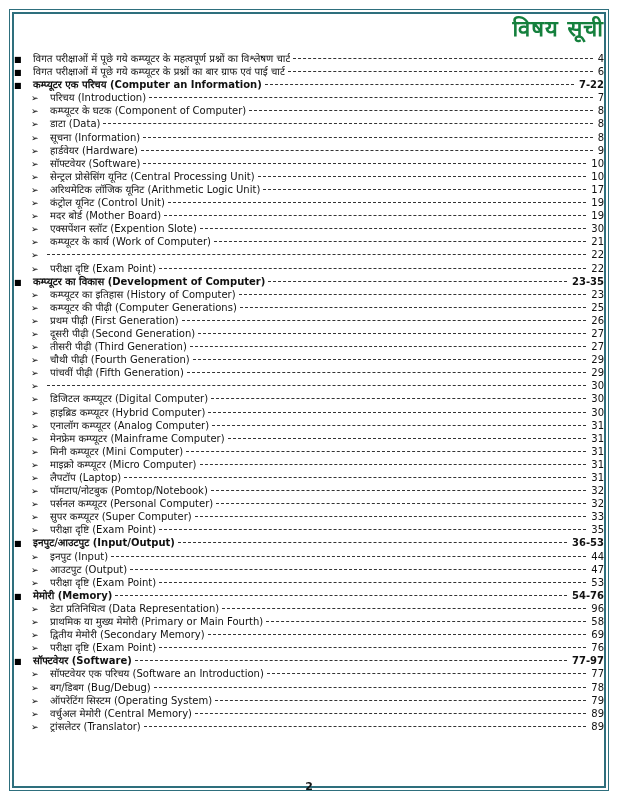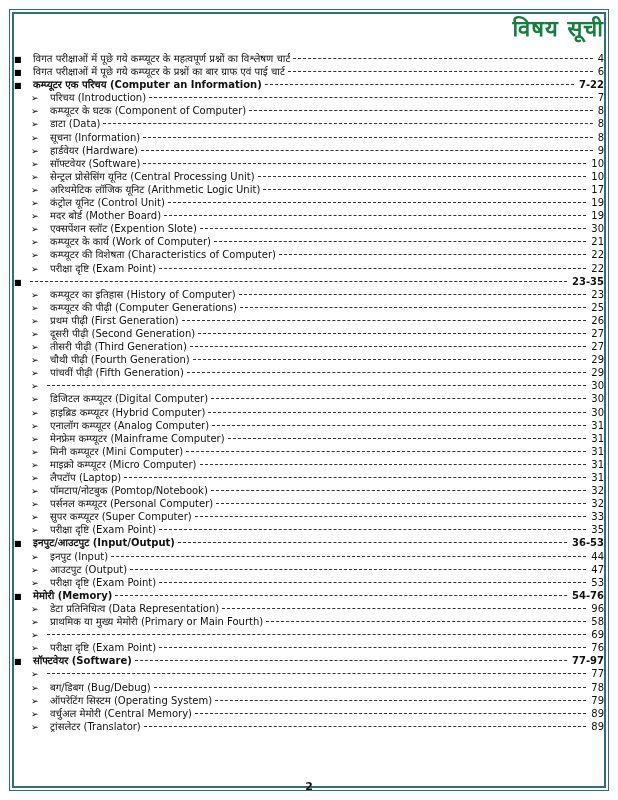--- a/index.html
+++ b/index.html
@@ -175,32 +175,32 @@
           <span class="pg">30</span>
         </div>
         <div class="row sub">
           <span class="bullet">➢</span>
           <span class="label">कम्प्यूटर के कार्य (Work of Computer)</span>
           <span class="leader"></span>
           <span class="pg">21</span>
         </div>
         <div class="row sub">
           <span class="bullet">➢</span>
-          <span class="label">कम्प्यूटर की विशेषता (Characteristics of Computer)</span>
           <span class="leader"></span>
           <span class="pg">22</span>
         </div>
         <div class="row sub">
           <span class="bullet">➢</span>
           <span class="label">परीक्षा दृष्टि (Exam Point)</span>
           <span class="leader"></span>
           <span class="pg">22</span>
         </div>
         <div class="row main bold">
           <span class="bullet">■</span>
+          <span class="label">कम्प्यूटर का विकास (Development of Computer)</span>
           <span class="leader"></span>
           <span class="pg">23-35</span>
         </div>
         <div class="row sub">
           <span class="bullet">➢</span>
           <span class="label">कम्प्यूटर का इतिहास (History of Computer)</span>
           <span class="leader"></span>
           <span class="pg">23</span>
         </div>
         <div class="row sub">
@@ -347,37 +347,39 @@
           <span class="pg">96</span>
         </div>
         <div class="row sub">
           <span class="bullet">➢</span>
           <span class="label">प्राथमिक या मुख्य मेमोरी (Primary or Main Fourth)</span>
           <span class="leader"></span>
           <span class="pg">58</span>
         </div>
         <div class="row sub">
           <span class="bullet">➢</span>
+          <span class="label">द्वितीय मेमोरी (Secondary Memory)</span>
           <span class="leader"></span>
           <span class="pg">69</span>
         </div>
         <div class="row sub">
           <span class="bullet">➢</span>
           <span class="label">परीक्षा दृष्टि (Exam Point)</span>
           <span class="leader"></span>
           <span class="pg">76</span>
         </div>
         <div class="row main bold">
           <span class="bullet">■</span>
           <span class="label">सॉफ्टवेयर (Software)</span>
           <span class="leader"></span>
           <span class="pg">77-97</span>
         </div>
         <div class="row sub">
           <span class="bullet">➢</span>
+          <span class="label">सॉफ्टवेयर एक परिचय (Software an Introduction)</span>
           <span class="leader"></span>
           <span class="pg">77</span>
         </div>
         <div class="row sub">
           <span class="bullet">➢</span>
           <span class="label">बग/डिबग (Bug/Debug)</span>
           <span class="leader"></span>
           <span class="pg">78</span>
         </div>
         <div class="row sub">

